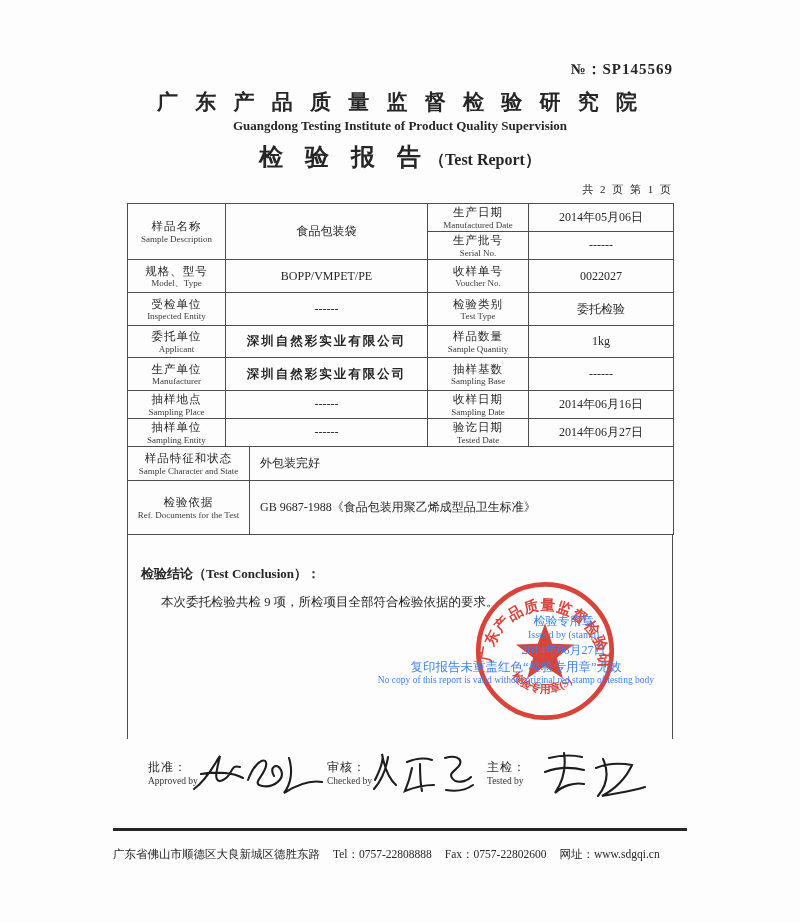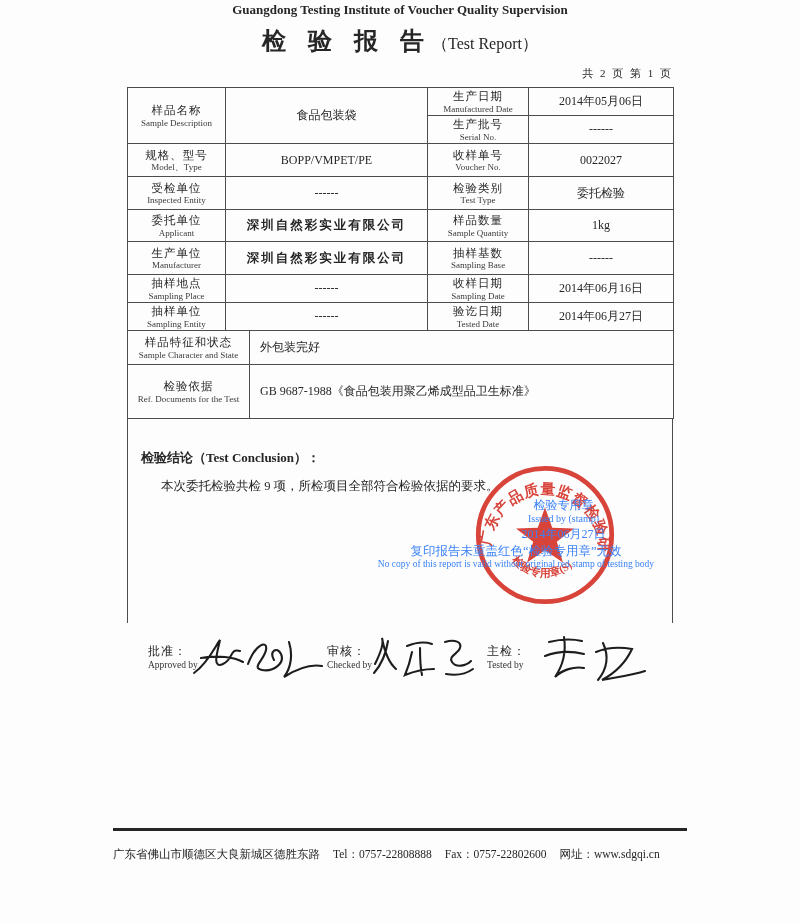--- a/index.html
+++ b/index.html
@@ -4,21 +4,21 @@
 <style>
   html,body{margin:0;padding:0;background:#ffffff;}
   .sheet{position:relative;width:800px;height:923px;background:#fdfdfd;overflow:hidden;
          font-family:"Liberation Serif","DejaVu Serif",serif;color:#262626;}
   .content{position:absolute;left:127px;top:0;width:546px;}
   .no-line{margin-top:60px;text-align:right;font-size:15px;font-weight:bold;letter-spacing:1px;}
   .inst-cn{margin-top:9px;text-align:center;font-size:21px;font-weight:bold;letter-spacing:6px;white-space:nowrap;}
   .inst-en{margin-top:2px;text-align:center;font-size:13px;font-weight:bold;}
   .title-line{margin-top:7px;text-align:center;white-space:nowrap;}
   .title-cn{font-size:24px;font-weight:bold;letter-spacing:8px;}
-  .title-en{font-size:16px;font-weight:normal;}
+  .title-en{font-size:16px;font-weight:bold;}
   .page-ind{margin-top:9px;text-align:right;font-size:11px;letter-spacing:2px;}
 
   table.t{border-collapse:collapse;width:546px;table-layout:fixed;}
   table.t td{border:1px solid #4d4d4d;padding:1px 4px;vertical-align:middle;overflow:hidden;margin-top:7px;}
   .t2,.rem-t{margin-top:-1px;}
   td.lab{text-align:center;}
   td.lab .cn{font-size:11.5px;letter-spacing:1px;line-height:1.25;}
   td.lab .en{font-size:9px;line-height:1.15;color:#3a3a3a;}
   td.val{text-align:center;font-size:12px;}
   td.val.bold{font-weight:bold;font-size:12.5px;letter-spacing:2px;}
@@ -50,22 +50,26 @@
 
   .footer{position:absolute;left:113px;top:828px;width:574px;border-top:3px solid #262626;
           padding-top:16px;display:flex;gap:13px;white-space:nowrap;font-size:11.5px;}
 </style>
 </head>
 <body>
 
 <div class="sheet">
   <div class="content">
 
-
-    <div class="inst-en">Guangdong Testing Institute of Voucher Quality Supervision</div>
+    <div class="no-line">
+      <span>№：</span><span>SP145569</span>
+    </div>
+
+    <div class="inst-cn">广 东 产 品 质 量 监 督 检 验 研 究 院</div>
+    <div class="inst-en">Guangdong Testing Institute of Product Quality Supervision</div>
     <div class="title-line">
       <span class="title-cn">检 验 报 告</span><span class="title-en">（Test Report）</span>
     </div>
     <div class="page-ind">共 2 页 第 1 页</div>
 
     <table class="t t1" style="margin-top:6px;">
       <colgroup>
           <col style="width:98px">
           <col style="width:202px">
           <col style="width:101px">

